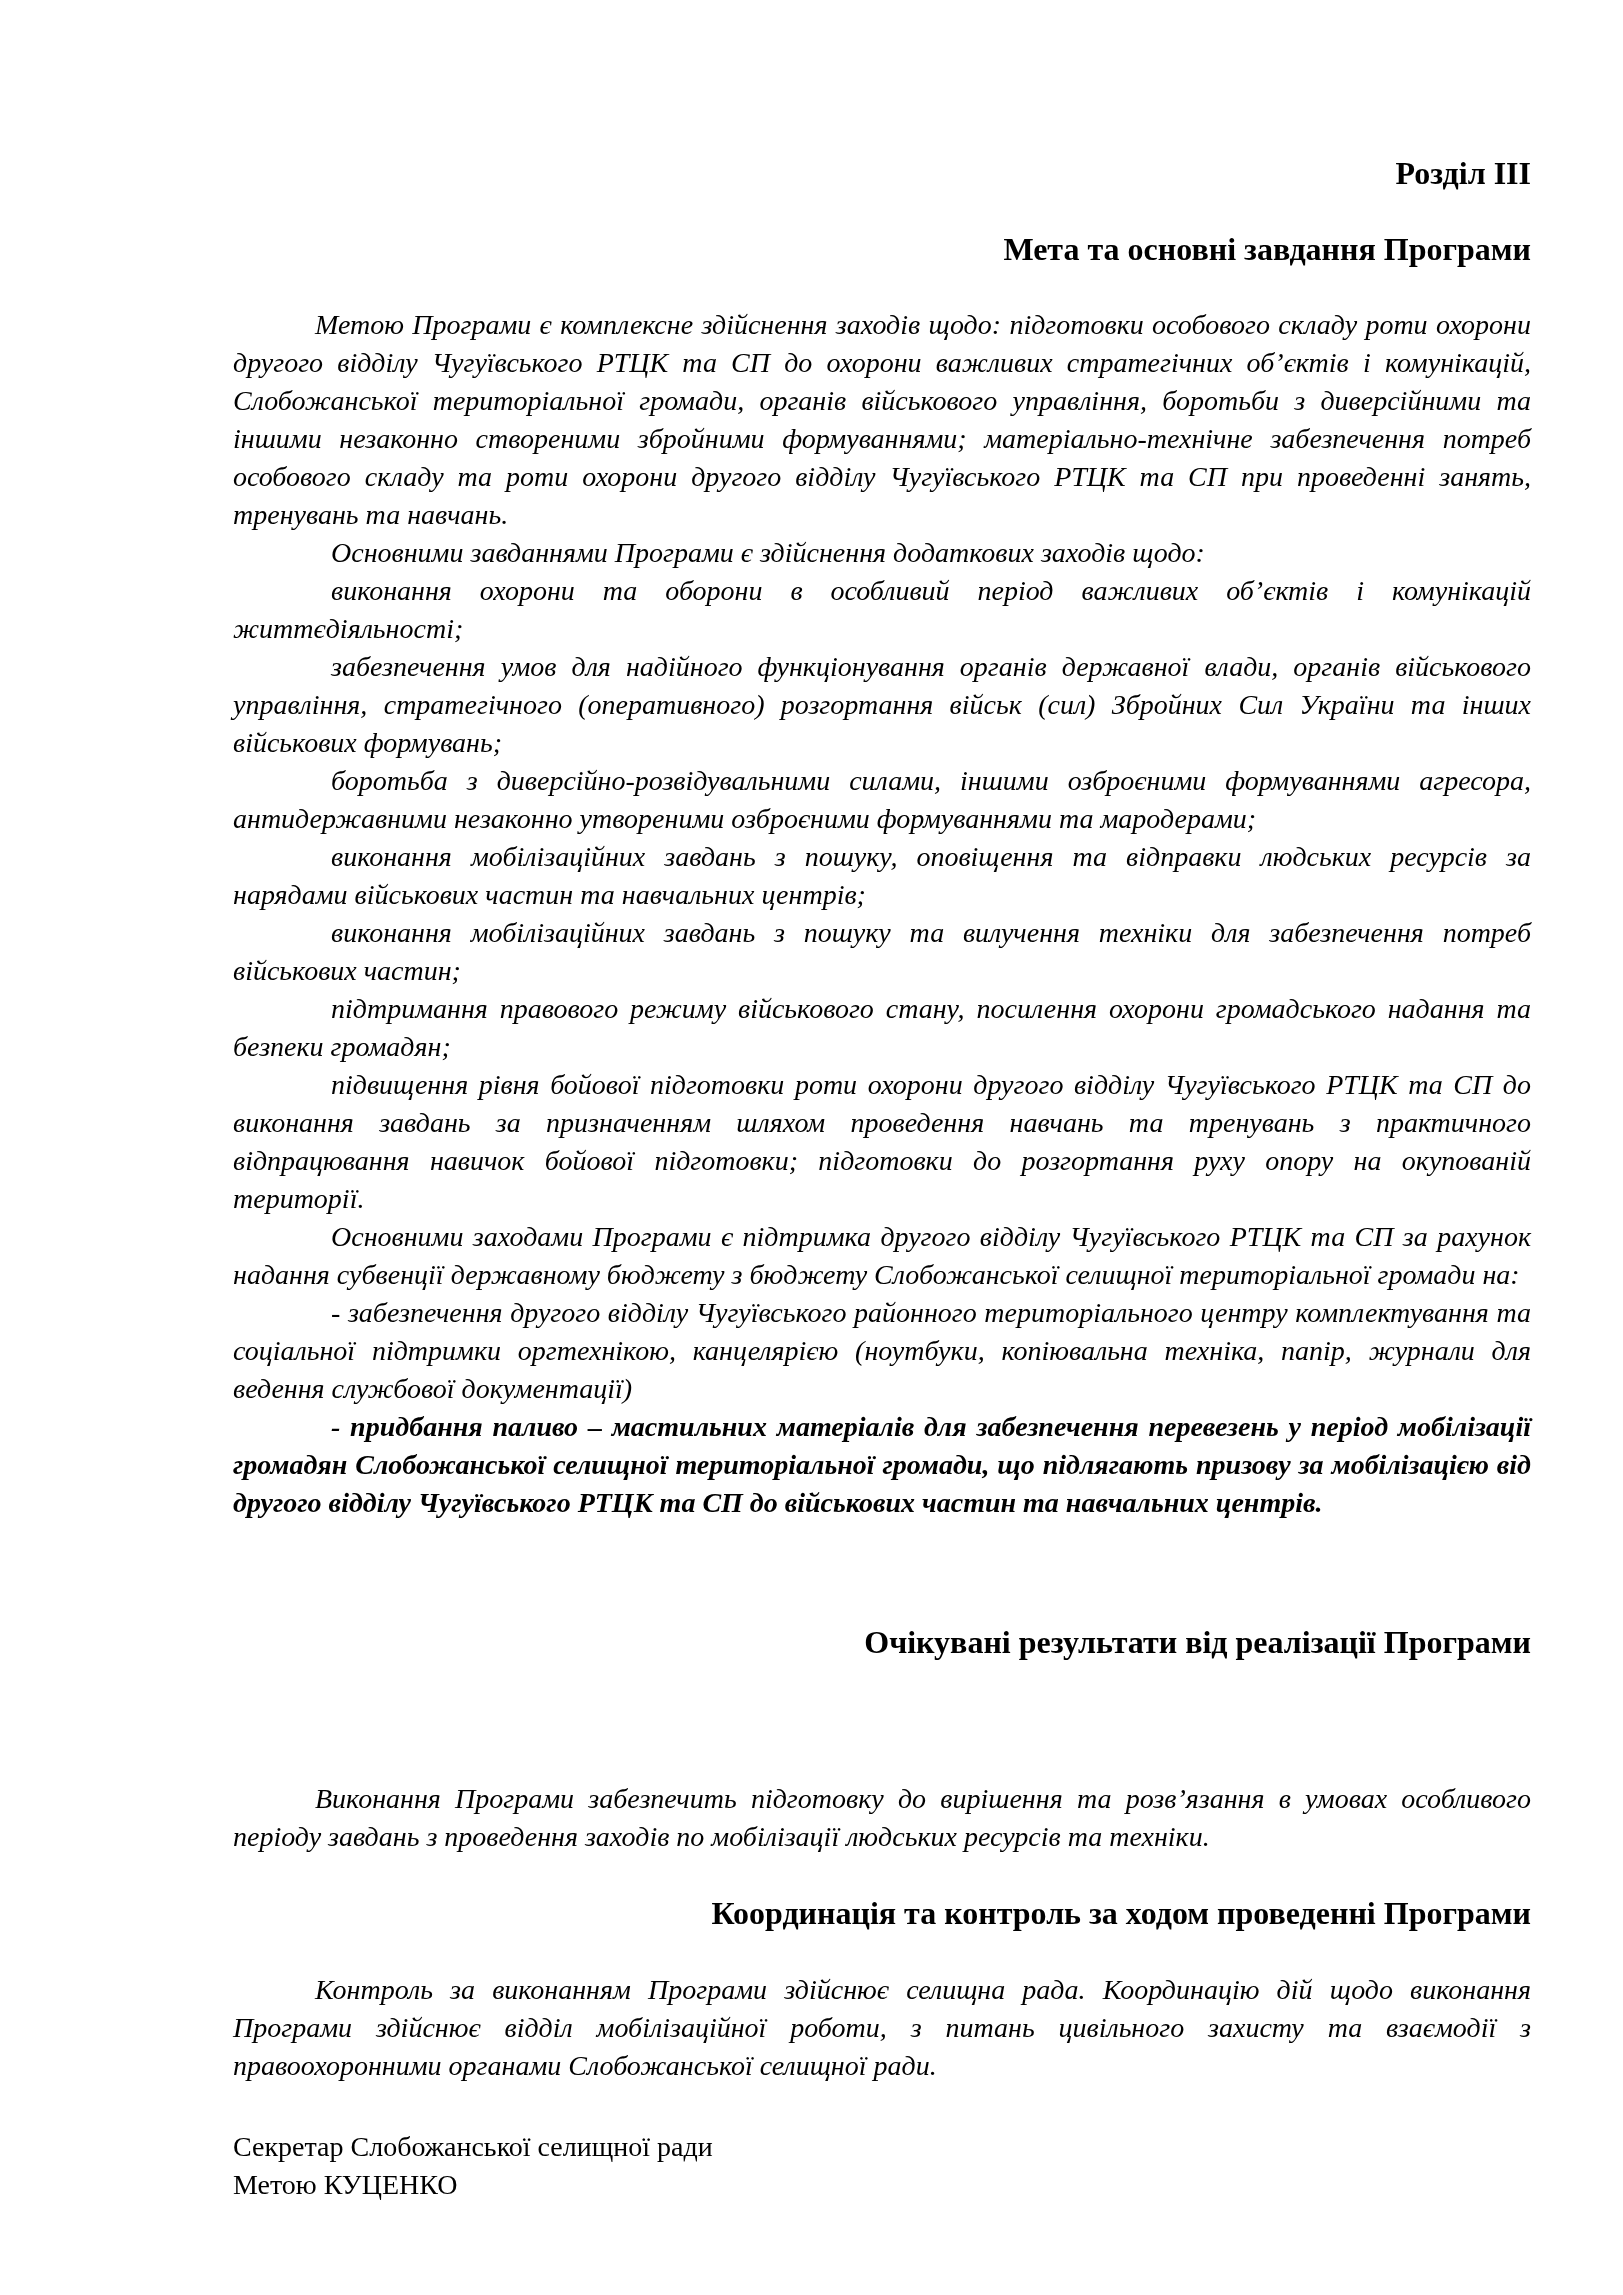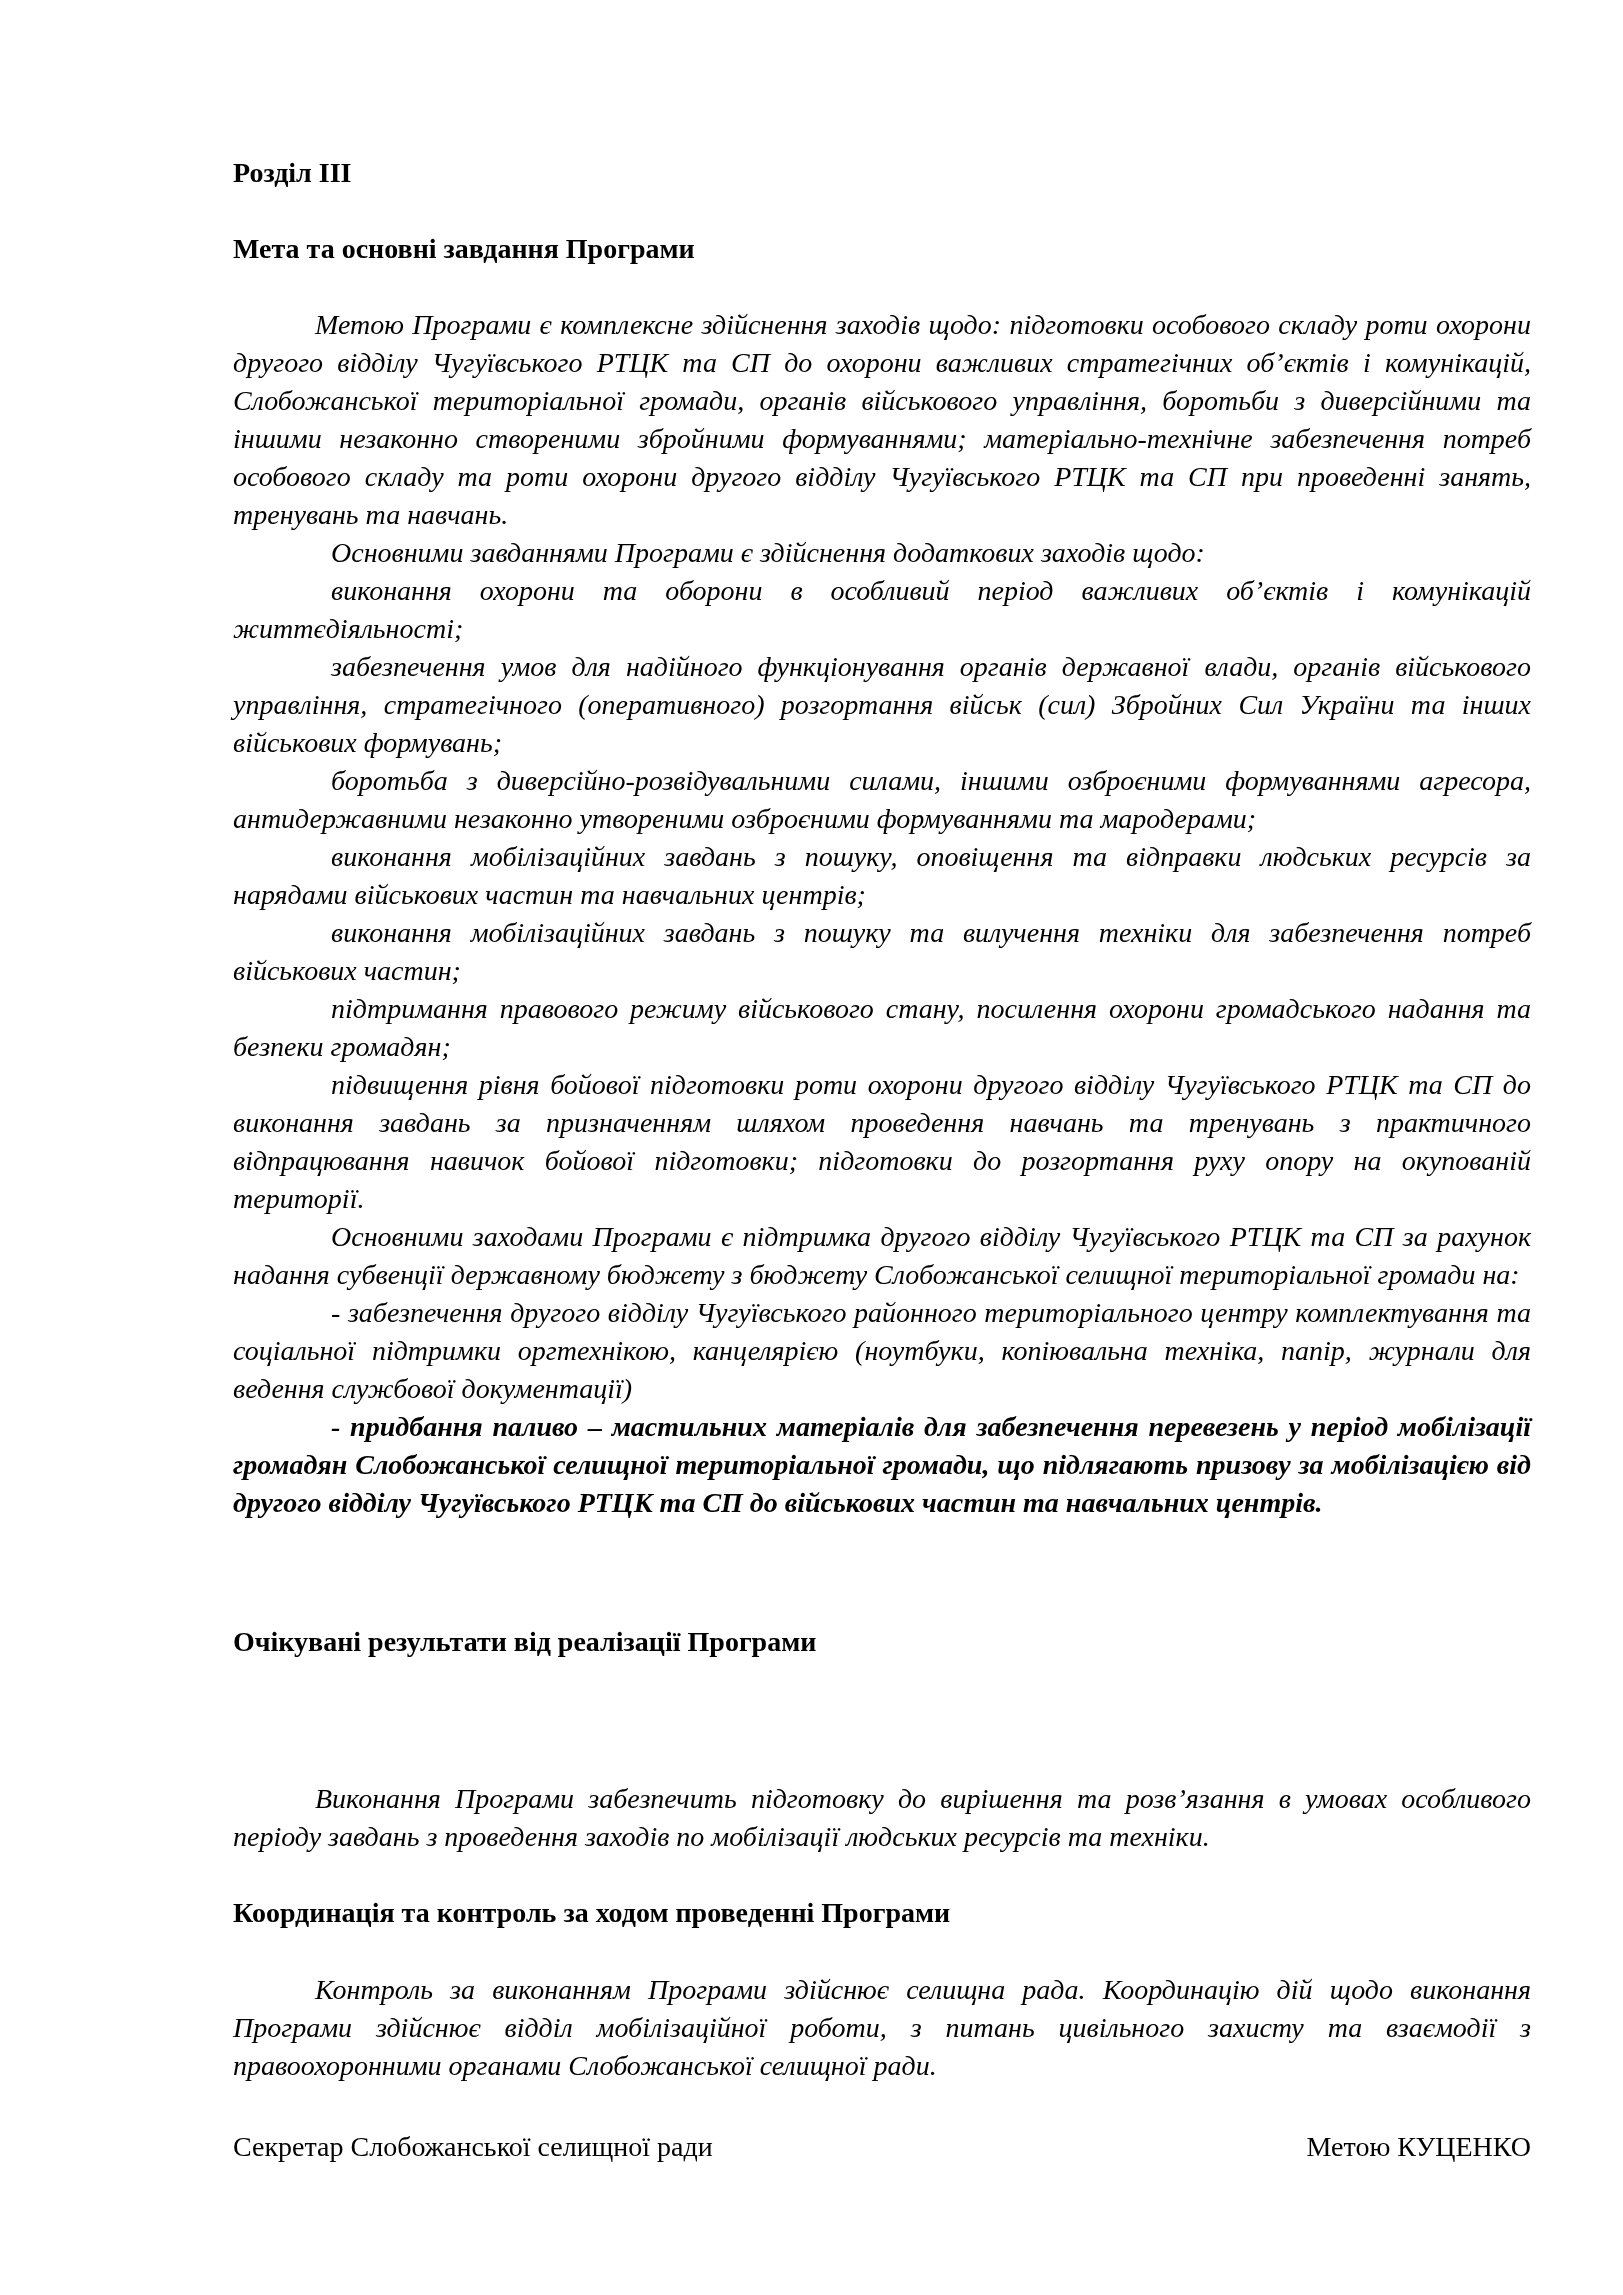--- a/index.html
+++ b/index.html
@@ -18,23 +18,23 @@
     .page {
       position: absolute;
       left: 233px;
       top: 0;
       width: 1298px;
     }
     .heading {
       position: absolute;
       left: 0;
       width: 1298px;
-      text-align: left;
+      text-align: right;
       font-weight: bold;
-      font-size: 28px;
+      font-size: 32px;
       line-height: 38px;
       white-space: nowrap;
     }
     .block {
       position: absolute;
       left: 0;
       width: 1298px;
       font-size: 28px;
       line-height: 38px;
       text-align: justify;
@@ -87,19 +87,19 @@
   <div class="block" style="top:1780px;">
     <p class="indent-sm">Виконання Програми забезпечить підготовку до вирішення та розв’язання в умовах особливого періоду завдань з проведення заходів по мобілізації людських ресурсів та техніки.</p>
   </div>
 
   <div class="heading" style="top:1894px;">Координація та контроль за ходом проведенні Програми</div>
 
   <div class="block" style="top:1971px;">
     <p class="indent-sm">Контроль за виконанням Програми здійснює селищна рада. Координацію дій щодо виконання Програми здійснює відділ мобілізаційної роботи, з питань цивільного захисту та взаємодії з правоохоронними органами Слобожанської селищної ради.</p>
   </div>
 
-  <div class="sig" style="top:2128px;">
+  <div class="sig" style="top:2128px;flex-direction:column;">
     <span>Секретар Слобожанської селищної ради</span>
     <span>Метою КУЦЕНКО</span>
   </div>
 
 </div>
 
 
 </body></html>

